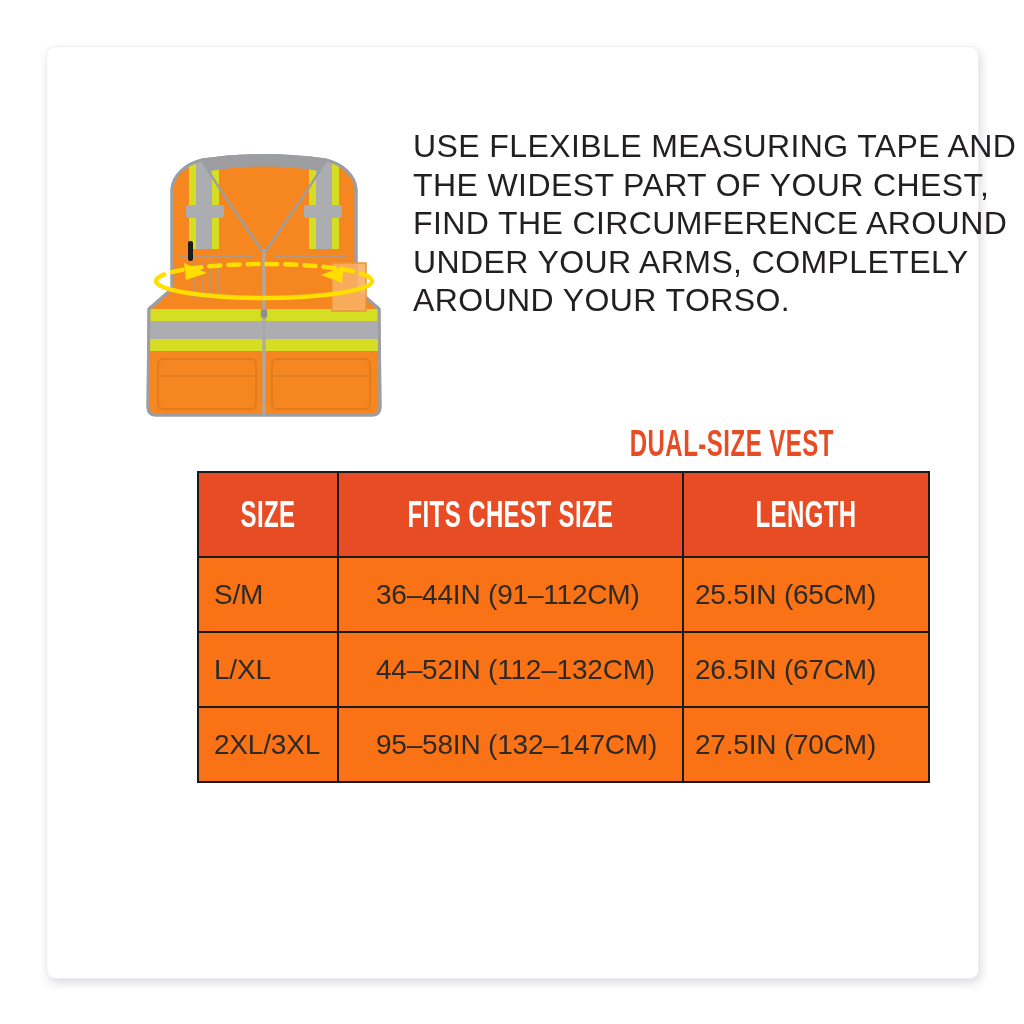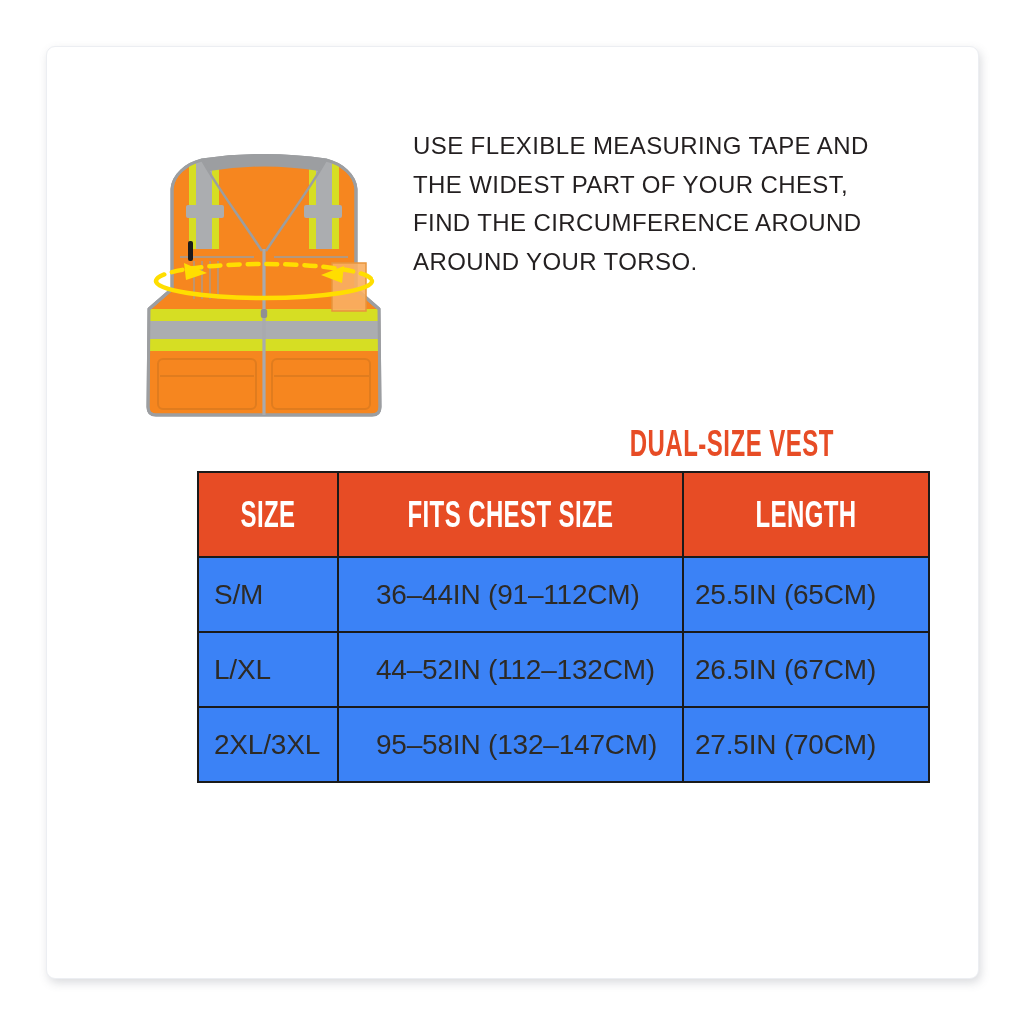--- a/index.html
+++ b/index.html
@@ -25,21 +25,21 @@
   .f-collar{fill:var(--outline-gray,#9C9EA1);}
   .s-gray{stroke:var(--outline-gray,#9C9EA1);fill:none;}
   .s-pocket{stroke:var(--pocket-orange,#E07C1E);fill:none;stroke-width:2;}
   .f-badge{fill:var(--badge-orange,#F9AF63);fill-opacity:.9;stroke:#E8953C;stroke-width:1.5;}
   .tape-solid{stroke:var(--tape-yellow,#FFDE00);fill:none;stroke-width:4.5;stroke-linecap:round;}
   .tape-dash{stroke:var(--tape-yellow,#FFDE00);fill:none;stroke-width:4.5;stroke-dasharray:11 8;stroke-linecap:round;}
   .f-tape{fill:var(--tape-yellow,#FFDE00);}
   
   .instruction{
     position:absolute;left:366px;top:80px;
-    font-size:24px;line-height:38.5px;letter-spacing:0.4px;
+    font-size:32px;line-height:38.5px;letter-spacing:0.4px;
     color:var(--body-text,#231F20);white-space:nowrap;
   }
   
   .table-label{position:absolute;right:144px;top:384px;text-align:center;}
   .condensed{
     display:inline-block;font-weight:bold;font-size:24px;letter-spacing:0.5px;
     transform:scaleY(1.5);transform-origin:100% 55%;
     color:var(--accent,#E74C25);
   }
   
@@ -54,21 +54,21 @@
   .size-table th{
     height:85px;background:var(--accent,#E74C25);
     text-align:center;vertical-align:middle;padding:0;
   }
   .size-table th .hd{
     display:inline-block;font-weight:bold;font-size:24px;letter-spacing:0.4px;
     transform:scaleY(1.5);transform-origin:50% 50%;
     color:var(--header-text,#FFFFFF);
   }
   .size-table td{
-    height:75px;background:#3b82f6;vertical-align:middle;
+    height:75px;background:#f97316;vertical-align:middle;
     font-size:28px;letter-spacing:-0.2px;color:var(--table-text,#2D2A26);
     white-space:nowrap;
   }
   .size-table td.c1{padding-left:15px;}
   .size-table td.c2{padding-left:37px;margin-left:34px;}
   .size-table td.c3{padding-left:11px;}
 </style>
 </head>
 <body>
 
@@ -137,20 +137,21 @@
         <path class="tape-dash" d="M12,132 A108,17 0 0 1 228,132"></path>
         <polygon class="f-tape" points="63,124 40,114 42,131"></polygon>
         <polygon class="f-tape" points="177,126 200,117 198,134"></polygon>
       </g>
     </svg>
 
     <div class="instruction">
       <div>USE FLEXIBLE MEASURING TAPE AND</div>
       <div>THE WIDEST PART OF YOUR CHEST,</div>
       <div>FIND THE CIRCUMFERENCE AROUND</div>
+      <div>UNDER YOUR ARMS, COMPLETELY</div>
       <div>AROUND YOUR TORSO.</div>
     </div>
 
     <div class="table-label">
       <span class="condensed">DUAL-SIZE VEST</span>
     </div>
 
     <table class="size-table">
       <colgroup>
           <col style="width:140px">

